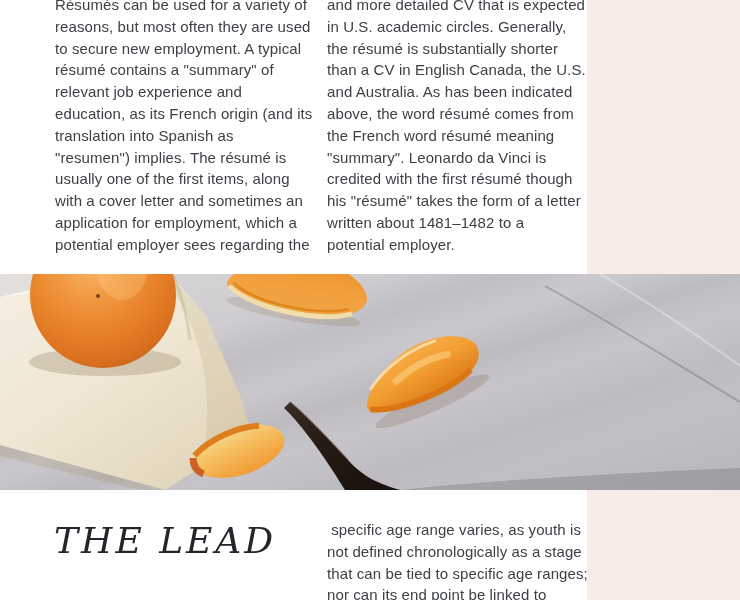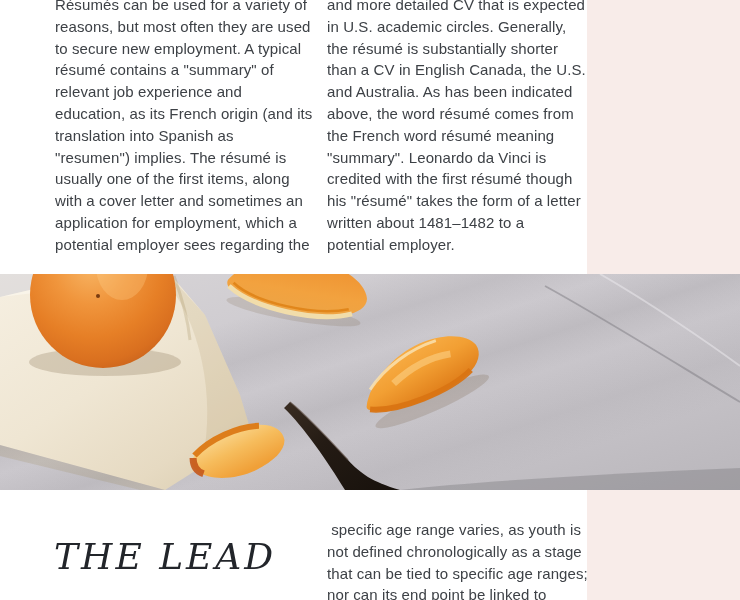--- a/index.html
+++ b/index.html
@@ -21,21 +21,21 @@
   .col-top-right{left:327px;top:-6px;}
   .col-bottom-right{left:327px;top:519px;}
   .photo{
     position:absolute;left:0;top:274px;width:740px;height:216px;
     overflow:hidden;display:block;
   }
   .lead-title{
     position:absolute;left:54px;top:521px;
     font-family:"DejaVu Serif","Liberation Serif",serif;
     font-style:italic;font-size:36px;line-height:40px;
-    letter-spacing:3px;color:#22252a;white-space:pre;margin-top:16px;
+    letter-spacing:3px;color:#22252a;white-space:pre;
   }
   .byline{
     position:absolute;left:55px;top:566px;
     font-size:12.5px;line-height:16px;letter-spacing:2.2px;
     color:#4c5055;white-space:pre;
   }
 </style>
 </head>
 <body>
 

